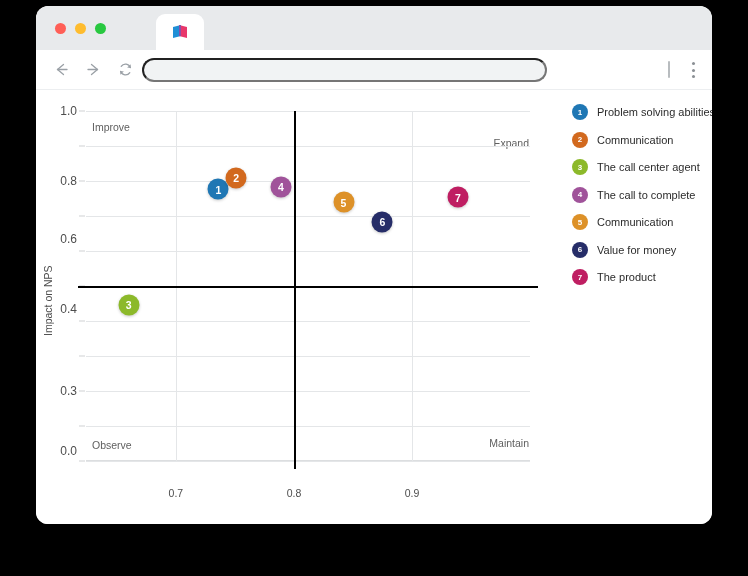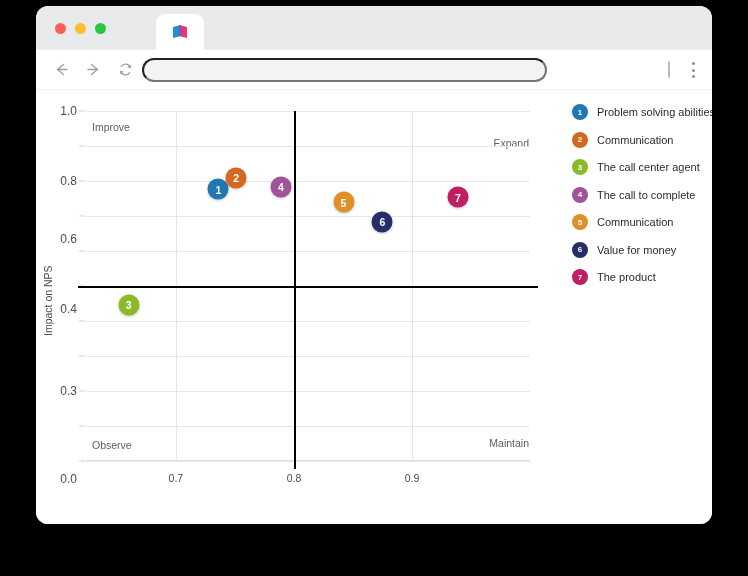--- a/index.html
+++ b/index.html
@@ -126,21 +126,21 @@
     white-space: nowrap;
   }
   .tick-y-mark {
     position: absolute;
     right: 100%; margin-right: 1px;
     width: 6px; height: 1px; background: #cfd2d4;
     transform: translateY(-0.5px);
   }
   .tick-x {
     position: absolute;
-    top: 100%; margin-top: 11px;
+    top: 100%; margin-top: 26px;
     transform: translateX(-50%);
     font-size: 10.5px; color: #4d4d4d;
     white-space: nowrap;
   }
 
   .axis-title-y {
     position: absolute;
     left: 6px; top: 246px;
     transform: rotate(-90deg);
     transform-origin: left top;
@@ -263,21 +263,21 @@
             <div class="gridline h" style="top: 70px;"></div>
             <div class="gridline h" style="top: 0px;"></div>
             <div class="gridline h" style="top: 315px;"></div>
             <div class="gridline h" style="top: 245px;"></div>
             <div class="gridline h" style="top: 175px;"></div>
             <div class="gridline h" style="top: 105px;"></div>
             <div class="gridline h" style="top: 35px;"></div>
             <div class="gridline v" style="left: 89.933px;"></div>
             <div class="gridline v" style="left: 207.955px;"></div>
             <div class="gridline v" style="left: 325.978px;"></div>
-            <div class="tick-y" style="top: 368px; text-align: right;">0.0</div>
+            <div class="tick-y" style="top: 340px; text-align: right;">0.0</div>
             <div class="tick-y-mark" style="top: 350px;"></div>
             <div class="tick-y" style="top: 280px;">0.3</div>
             <div class="tick-y-mark" style="top: 280px;"></div>
             <div class="tick-y" style="top: 198px;">0.4</div>
             <div class="tick-y-mark" style="top: 210px;"></div>
             <div class="tick-y" style="top: 128px;">0.6</div>
             <div class="tick-y-mark" style="top: 140px;"></div>
             <div class="tick-y" style="top: 70px;">0.8</div>
             <div class="tick-y-mark" style="top: 70px;"></div>
             <div class="tick-y" style="top: 0px;">1.0</div>

